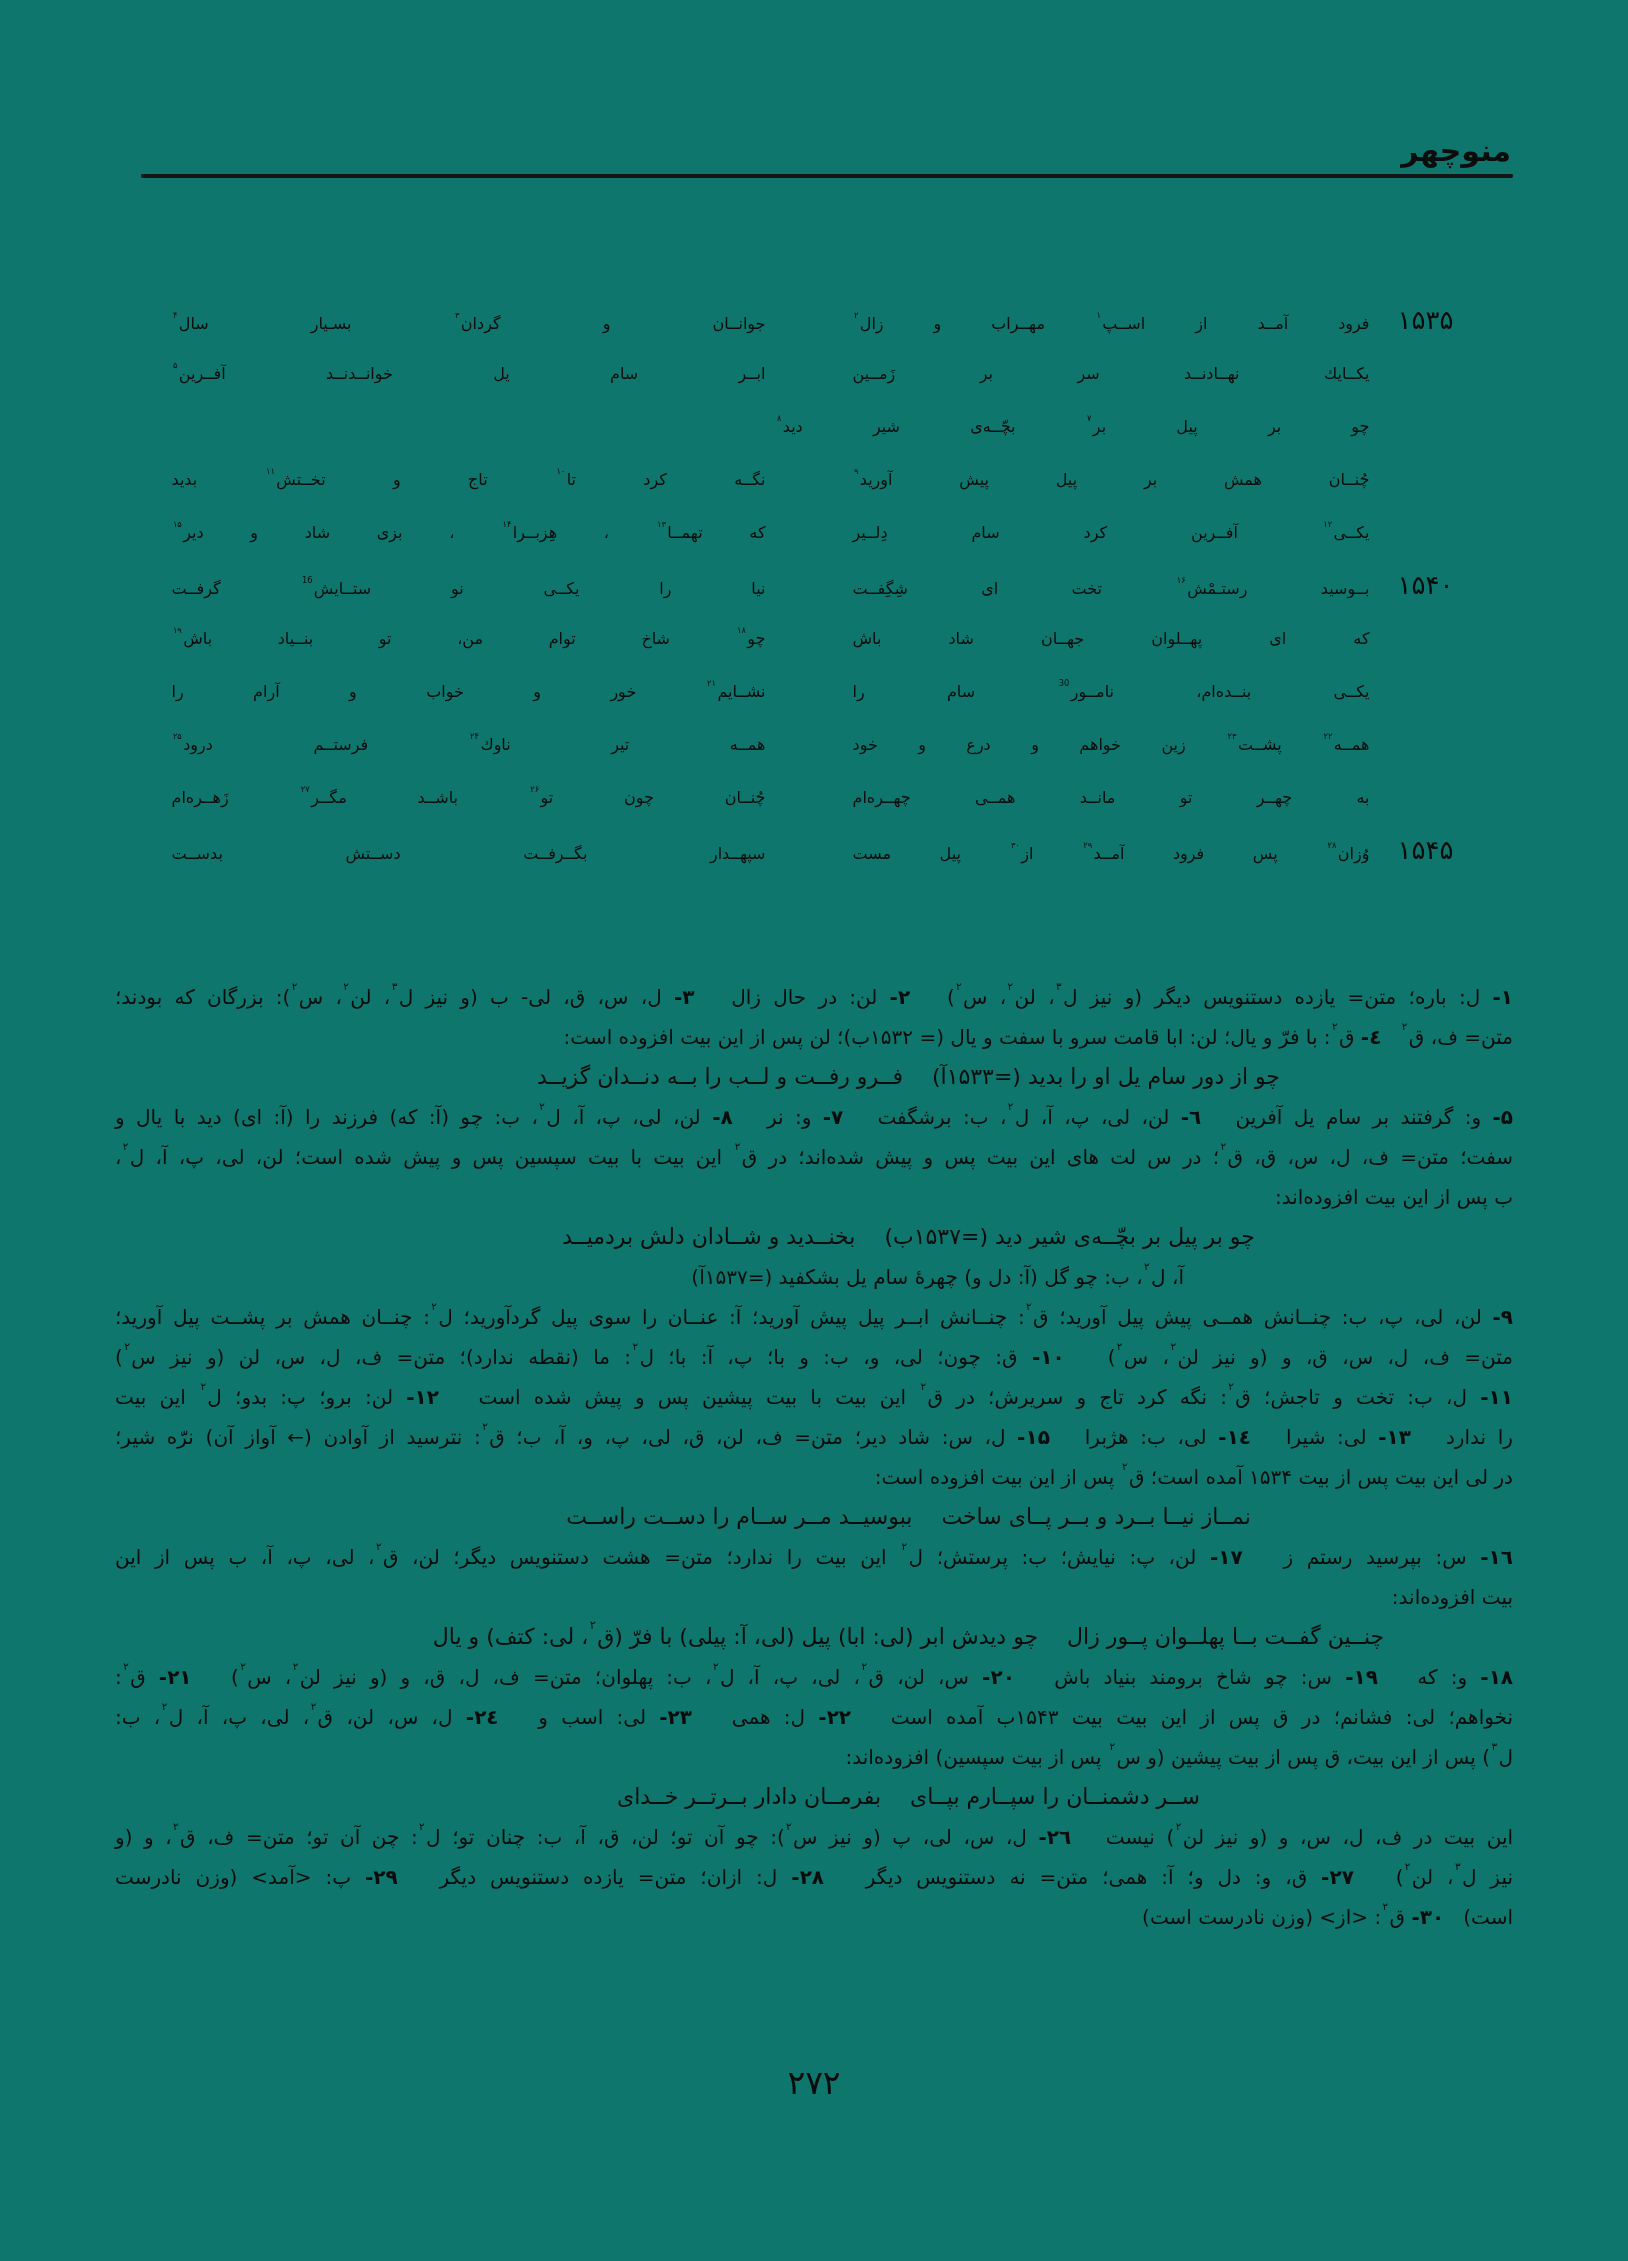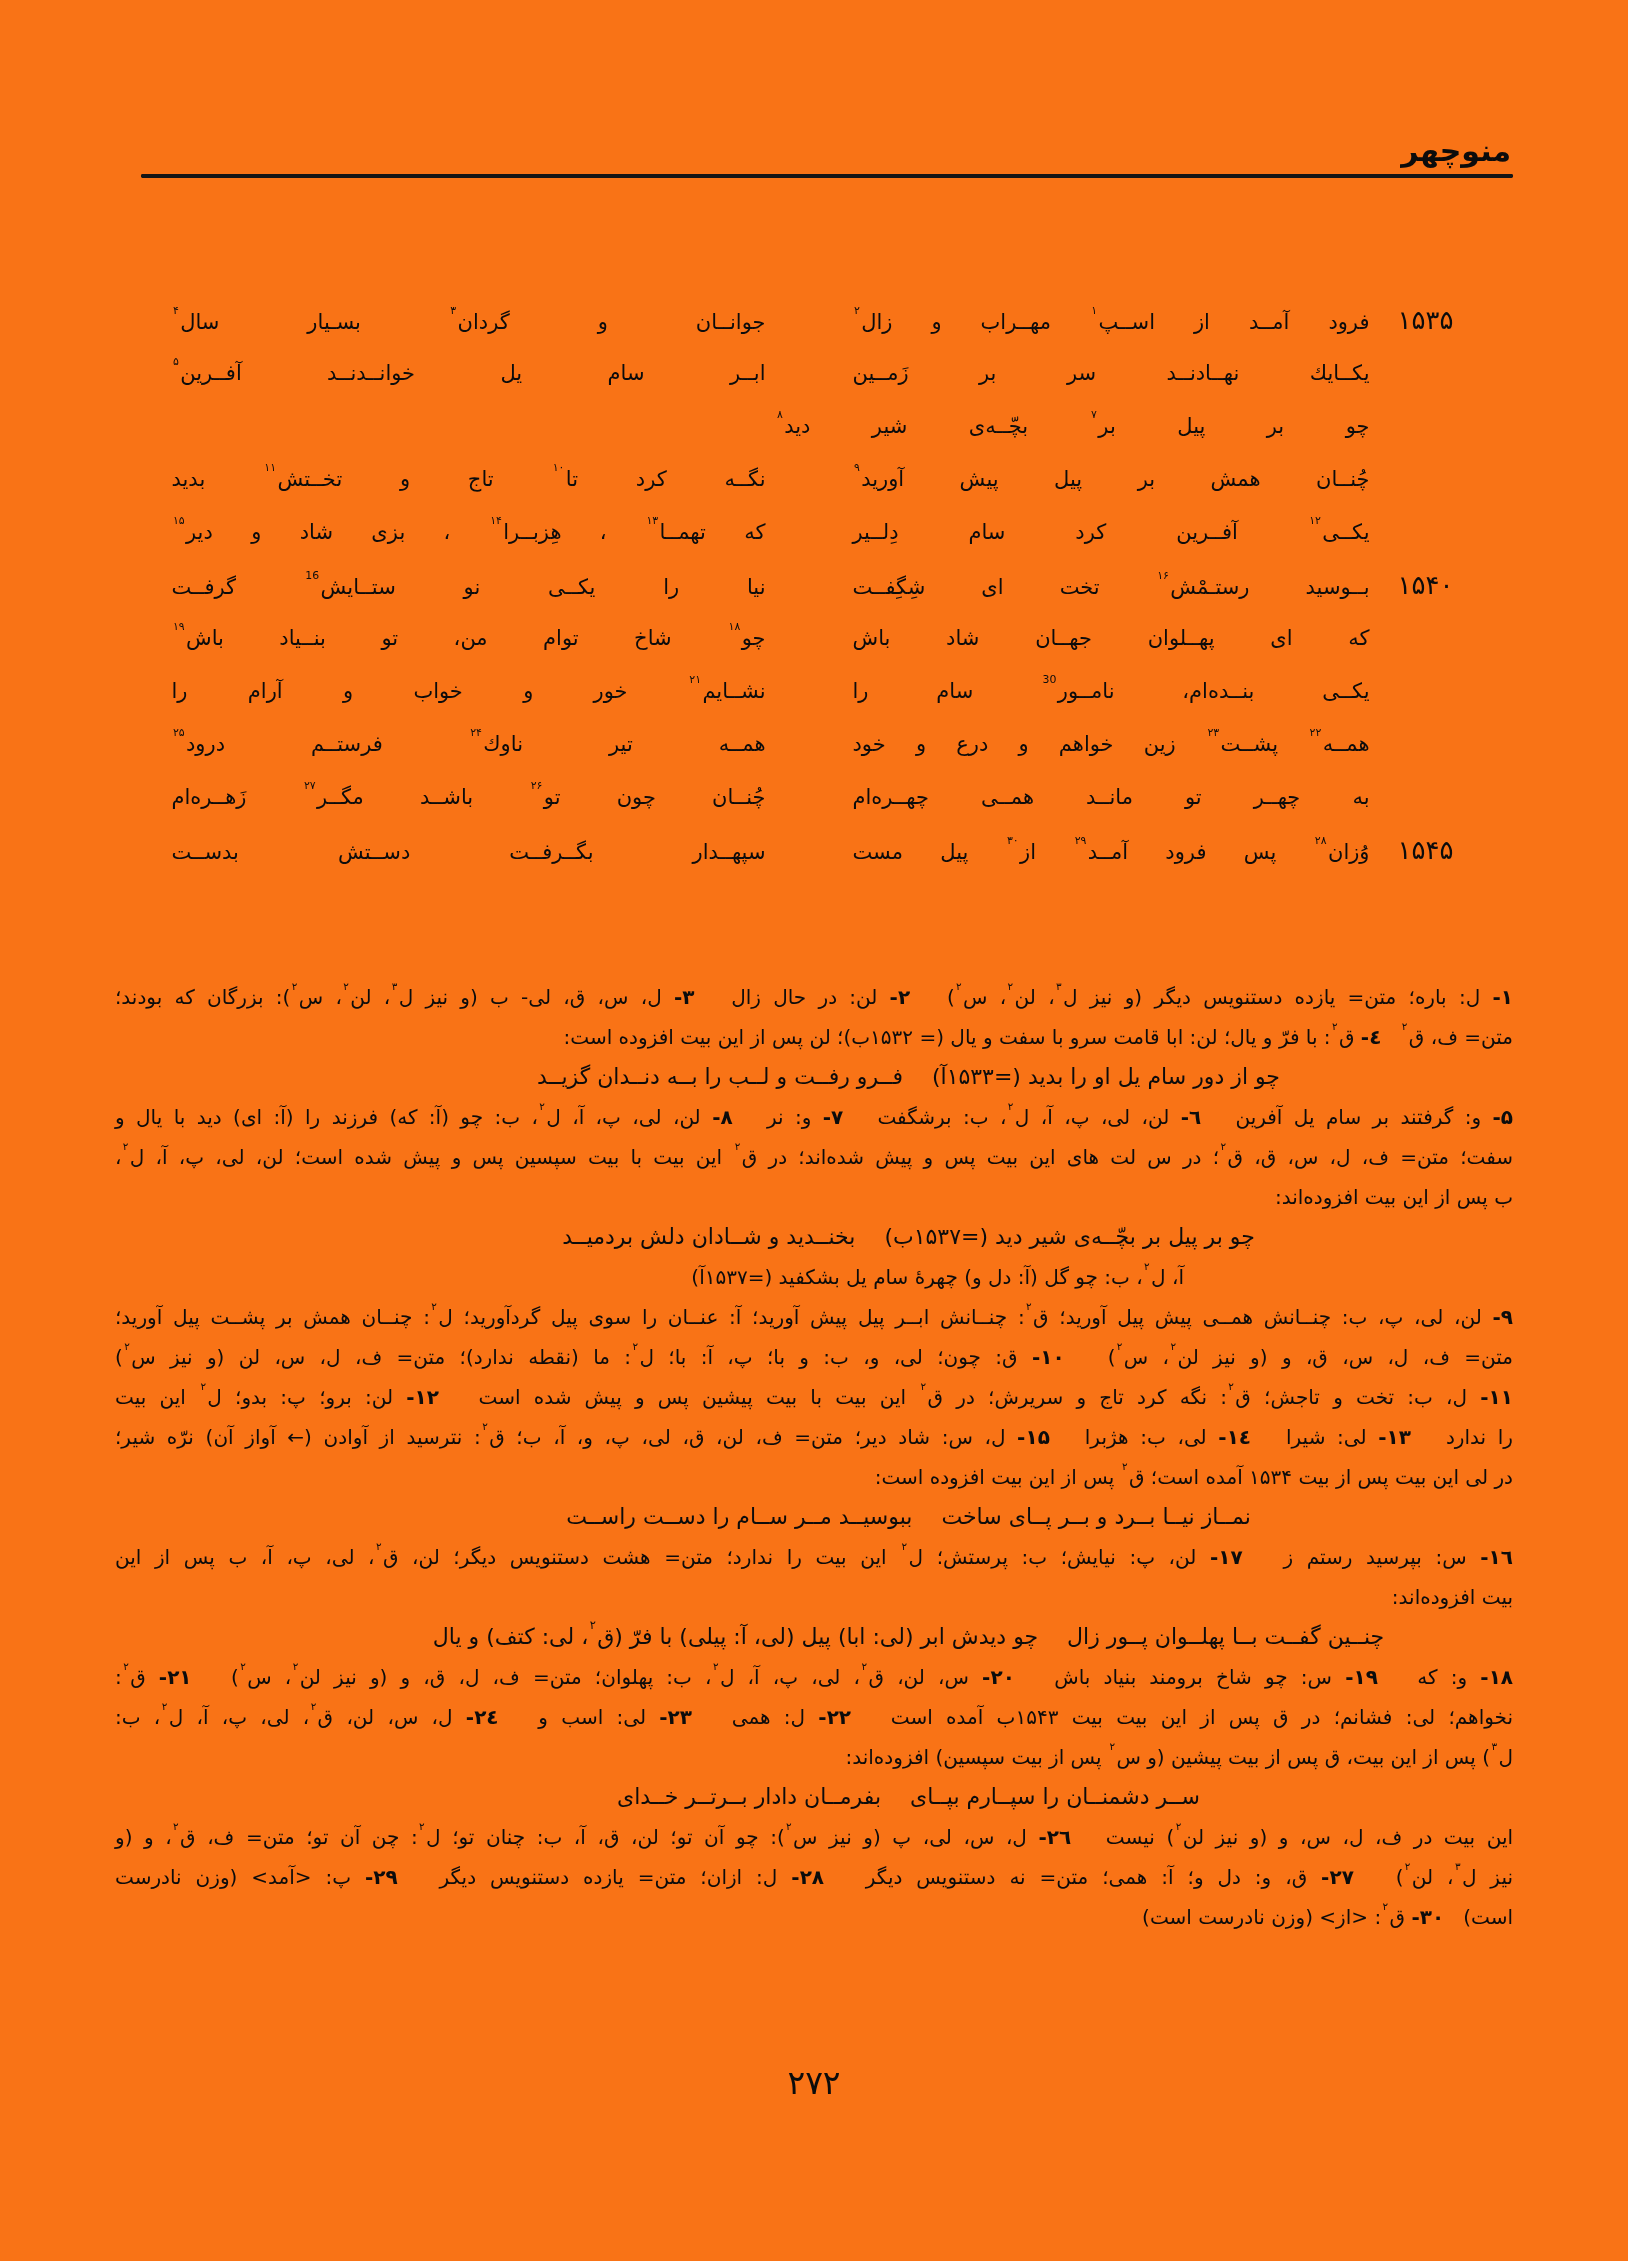--- a/index.html
+++ b/index.html
@@ -1,26 +1,26 @@
 <!DOCTYPE html>
 <html lang="fa" dir="rtl" style="font-size:11.2px"><head>
 <meta charset="utf-8">
 <style>
   html,body{margin:0;padding:0;background:#e8e8e4;}
   .page{
-    position:relative;width:1628px;height:2261px;background:#f97316;
+    position:relative;width:1628px;height:2261px;background:#0f766e;
     font-family:"DejaVu Sans",sans-serif;color:#0c0c0c;direction:rtl;overflow:hidden;
   }
   .running-head{position:absolute;top:133px;right:117px;font-size:30px;font-weight:bold;letter-spacing:0.7px;}
   .header-rule{position:absolute;top:174px;right:115px;width:1372px;height:3.5px;background:#151515;border-radius:1.4px;}
 
   .verses{position:absolute;top:294px;right:157px;width:1315px;}
   .vrow{display:flex;align-items:baseline;line-height:53px;height:53px;}
   .vnum{flex:none;width:91px;margin-left:10.5px;font-size:26px;text-align:center;}
-  .hemi{font-size:21px;text-align:justify;text-align-last:justify;text-justify:inter-word;}
+  .hemi{font-size:16px;text-align:justify;text-align-last:justify;text-justify:inter-word;}
   .hemi-r{flex:none;width:517px;margin-left:87px;}
   .hemi-l{flex:none;width:594px;}
 
   .apparatus{position:absolute;top:977px;right:115px;width:1398px;font-size:20px;line-height:40px;}
   .atext{display:block;}
   .aline.just .atext{text-align:justify;text-align-last:justify;text-justify:inter-word;}
   .aline.end .atext{text-align:right;}
   .aline.indent .atext{text-align:right;margin-right:329px;}
   .aline.quote{display:flex;justify-content:center;gap:29px;padding-left:189px;}
   .aline.quote .qright,.aline.quote .qleft{white-space:nowrap;font-size:22px;}

